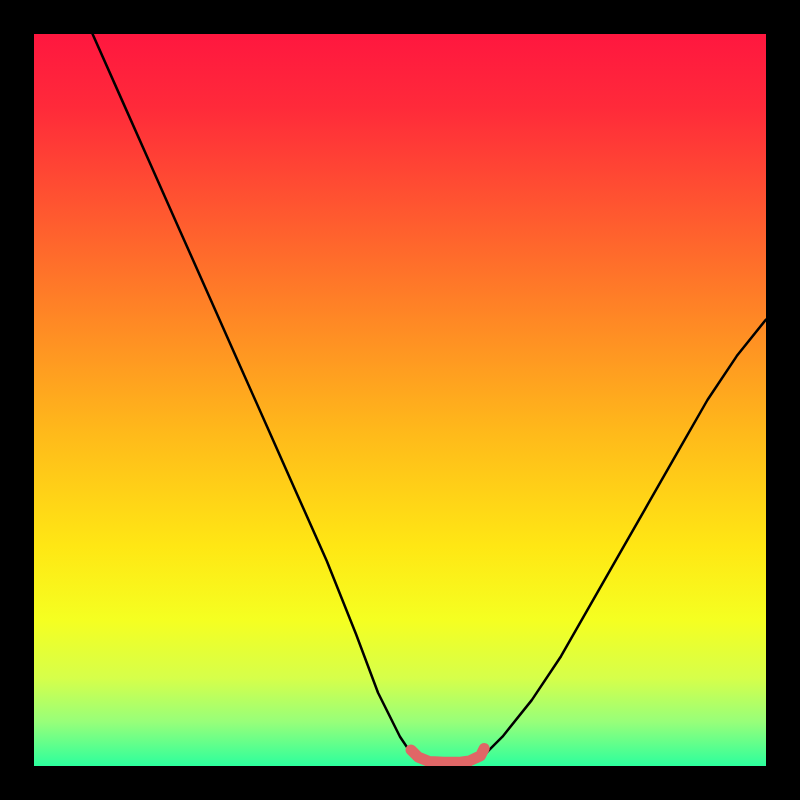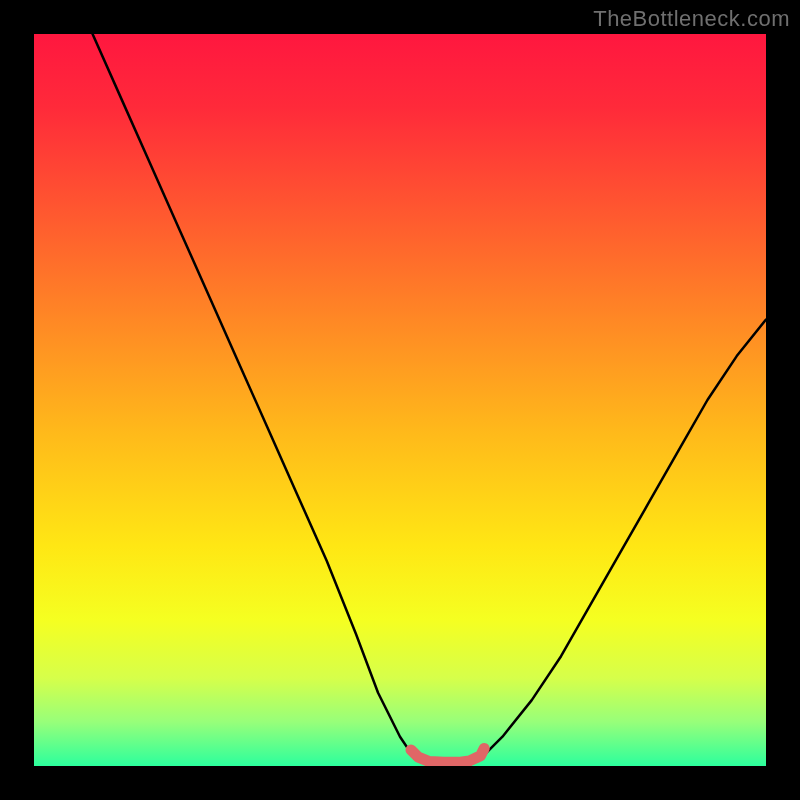--- a/index.html
+++ b/index.html
@@ -58,14 +58,13 @@
             <stop offset="88%" stop-color="#d6ff4a"></stop>
             <stop offset="94%" stop-color="#97ff7a"></stop>
             <stop offset="100%" stop-color="#2cff9d"></stop>
           </linearGradient>
         </defs>
         <rect x="0" y="0" width="732" height="732" fill="url(#bg-grad)"></rect>
         <path d="M58.56 0.00 L87.84 65.88 L117.12 131.76 L146.40 197.64 L175.68 263.52 L204.96 329.40 L234.24 395.28 L263.52 461.16 L292.80 527.04 L322.08 600.24 L344.04 658.80 L366.00 702.72 L380.64 724.68 L387.96 728.34 L395.28 729.80 L402.60 730.54 L409.92 730.54 L417.24 730.54 L424.56 729.80 L431.88 728.34 L439.20 726.14 L446.52 724.68 L468.48 702.72 L497.76 666.12 L527.04 622.20 L556.32 570.96 L585.60 519.72 L614.88 468.48 L644.16 417.24 L673.44 366.00 L702.72 322.08 L732.00 285.48" fill="none" stroke="#000000" stroke-width="2.5" stroke-linecap="round" stroke-linejoin="round"></path>
         <path d="M376.98 715.90 L384.30 723.22 L395.28 727.61 L409.92 728.34 L424.56 728.34 L435.54 726.88 L446.52 721.75 L450.18 714.43" fill="none" stroke="#e06666" stroke-width="11" stroke-linecap="round" stroke-linejoin="round"></path>
       </svg>
   </div>
-  <div class="watermark">TheBottleneck.com</div>
 </div>
 
 </body></html>

